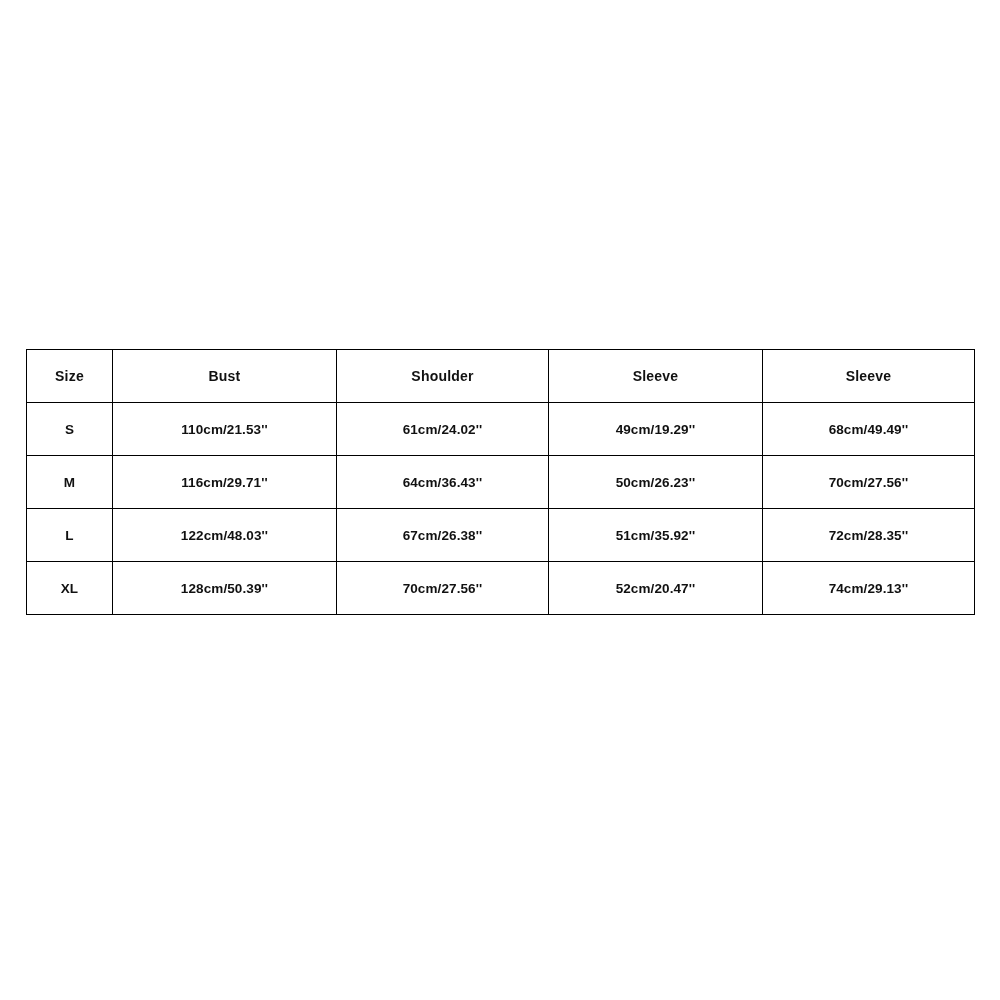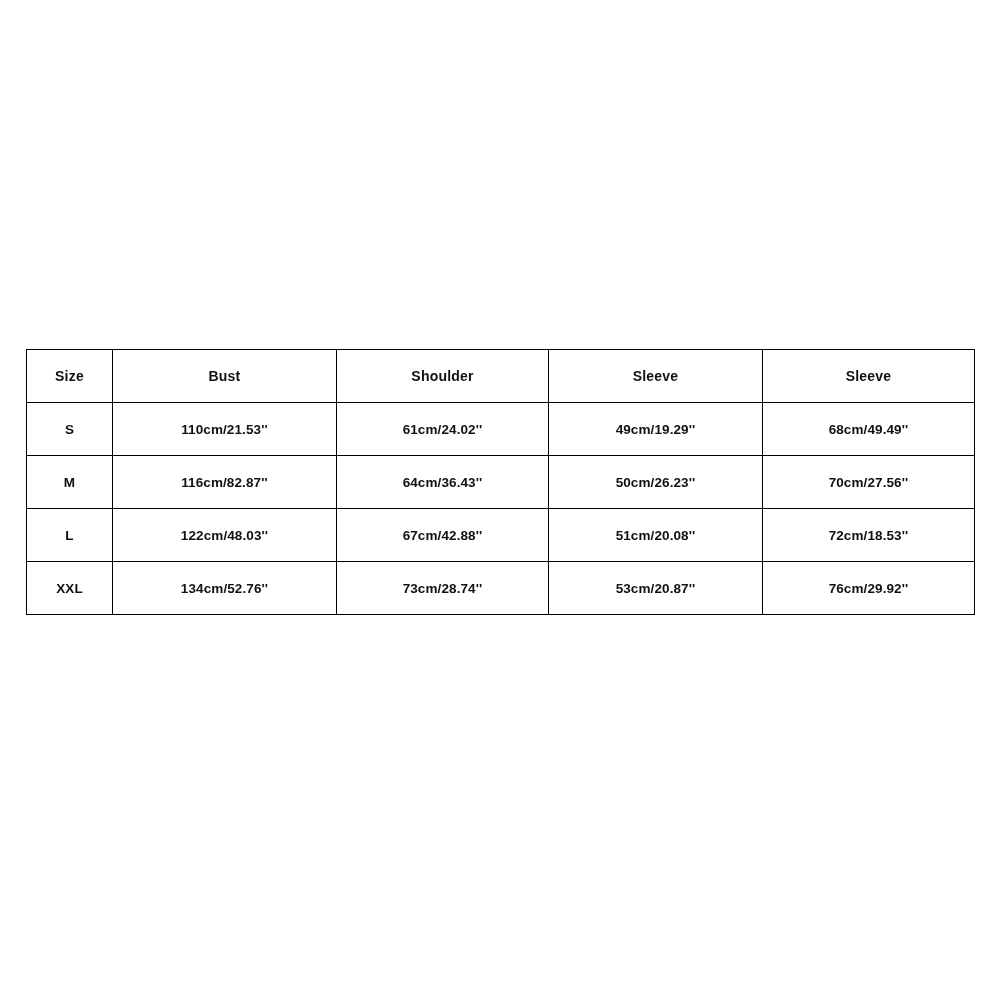--- a/index.html
+++ b/index.html
@@ -74,34 +74,34 @@
     <tbody>
       <tr>
         <td>S</td>
         <td>110cm/21.53''</td>
         <td>61cm/24.02''</td>
         <td>49cm/19.29''</td>
         <td>68cm/49.49''</td>
       </tr>
       <tr>
         <td>M</td>
-        <td>116cm/82.87''</td>
+        <td>116cm/29.71''</td>
         <td>64cm/36.43''</td>
         <td>50cm/26.23''</td>
         <td>70cm/27.56''</td>
       </tr>
       <tr>
         <td>L</td>
         <td>122cm/48.03''</td>
-        <td>67cm/42.88''</td>
-        <td>51cm/20.08''</td>
-        <td>72cm/18.53''</td>
+        <td>67cm/26.38''</td>
+        <td>51cm/35.92''</td>
+        <td>72cm/28.35''</td>
       </tr>
       <tr>
-        <td>XXL</td>
-        <td>134cm/52.76''</td>
-        <td>73cm/28.74''</td>
-        <td>53cm/20.87''</td>
-        <td>76cm/29.92''</td>
+        <td>XL</td>
+        <td>128cm/50.39''</td>
+        <td>70cm/27.56''</td>
+        <td>52cm/20.47''</td>
+        <td>74cm/29.13''</td>
       </tr>
     </tbody>
   </table>
 </div>
 
 </body></html>

